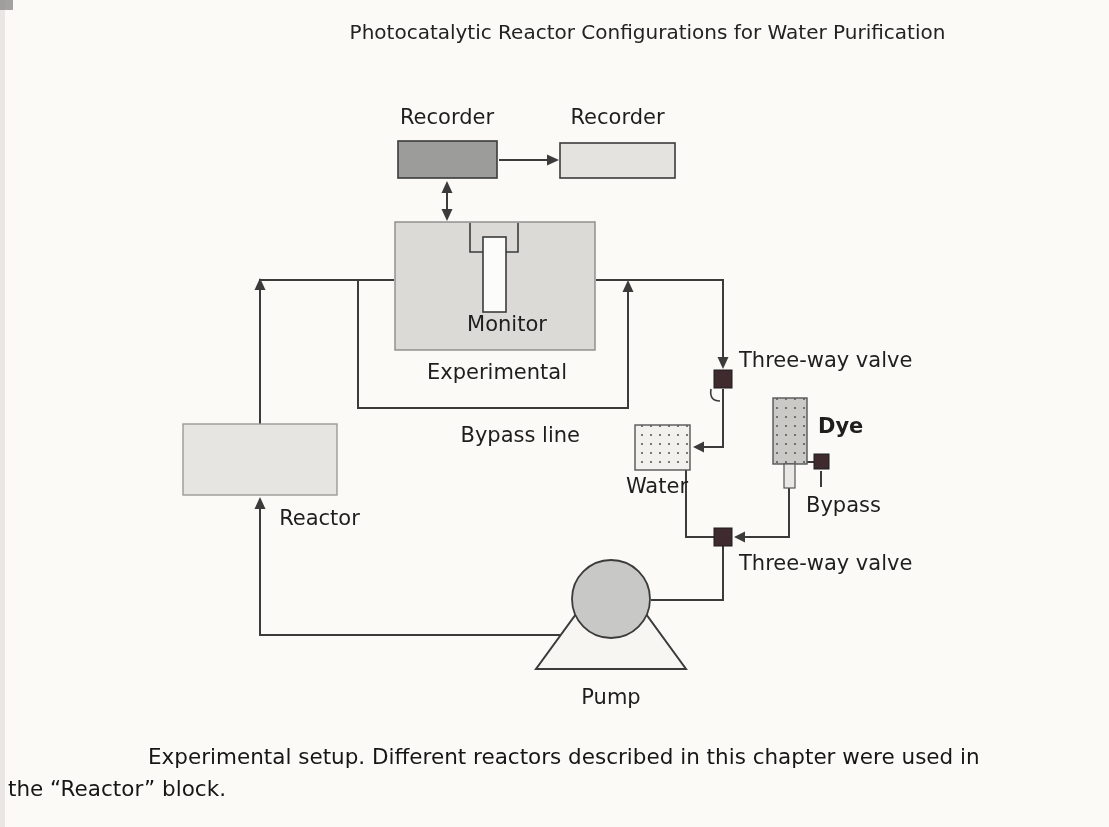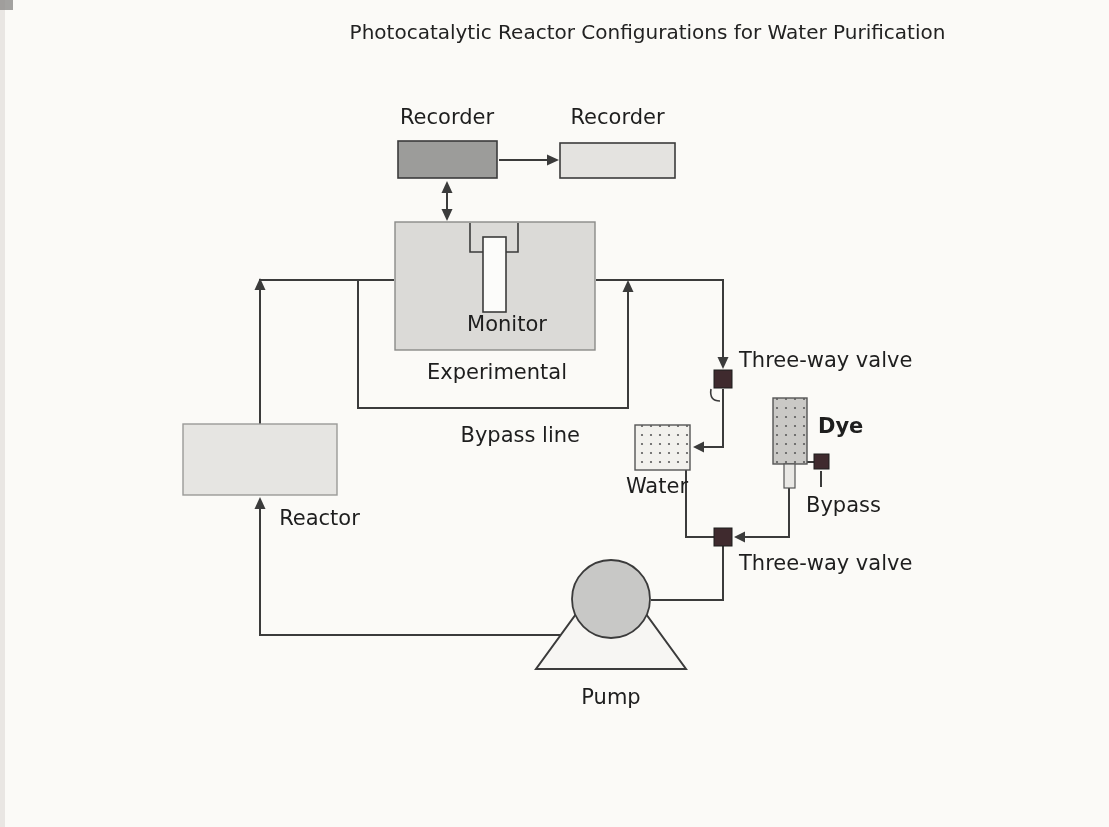--- a/index.html
+++ b/index.html
@@ -99,13 +99,15 @@
 <div class="lbl center" style="left:405px;top:423px;width:175px;text-align:right;">Bypass line</div>
 <div class="lbl center" style="left:262px;top:506px;width:115px;">Reactor</div>
 <div class="lbl center" style="left:607px;top:474px;width:100px;text-align:center;">Water</div>
 <div class="lbl" style="left:818px;top:414px;width:70px;font-weight:bold;">Dye</div>
 <div class="lbl" style="left:806px;top:493px;width:90px;">Bypass</div>
 <div class="lbl center" style="left:561px;top:685px;width:100px;">Pump</div>
 <div class="lbl" style="left:739px;top:348px;width:200px;">Three-way valve</div>
 <div class="lbl" style="left:739px;top:551px;width:200px;">Three-way valve</div>
 
 <div class="caption">
+  <div class="l1">Experimental setup. Different reactors described in this chapter were used in</div>
+  <div class="l2">the “Reactor” block.</div>
 </div>
 
 </body></html>

